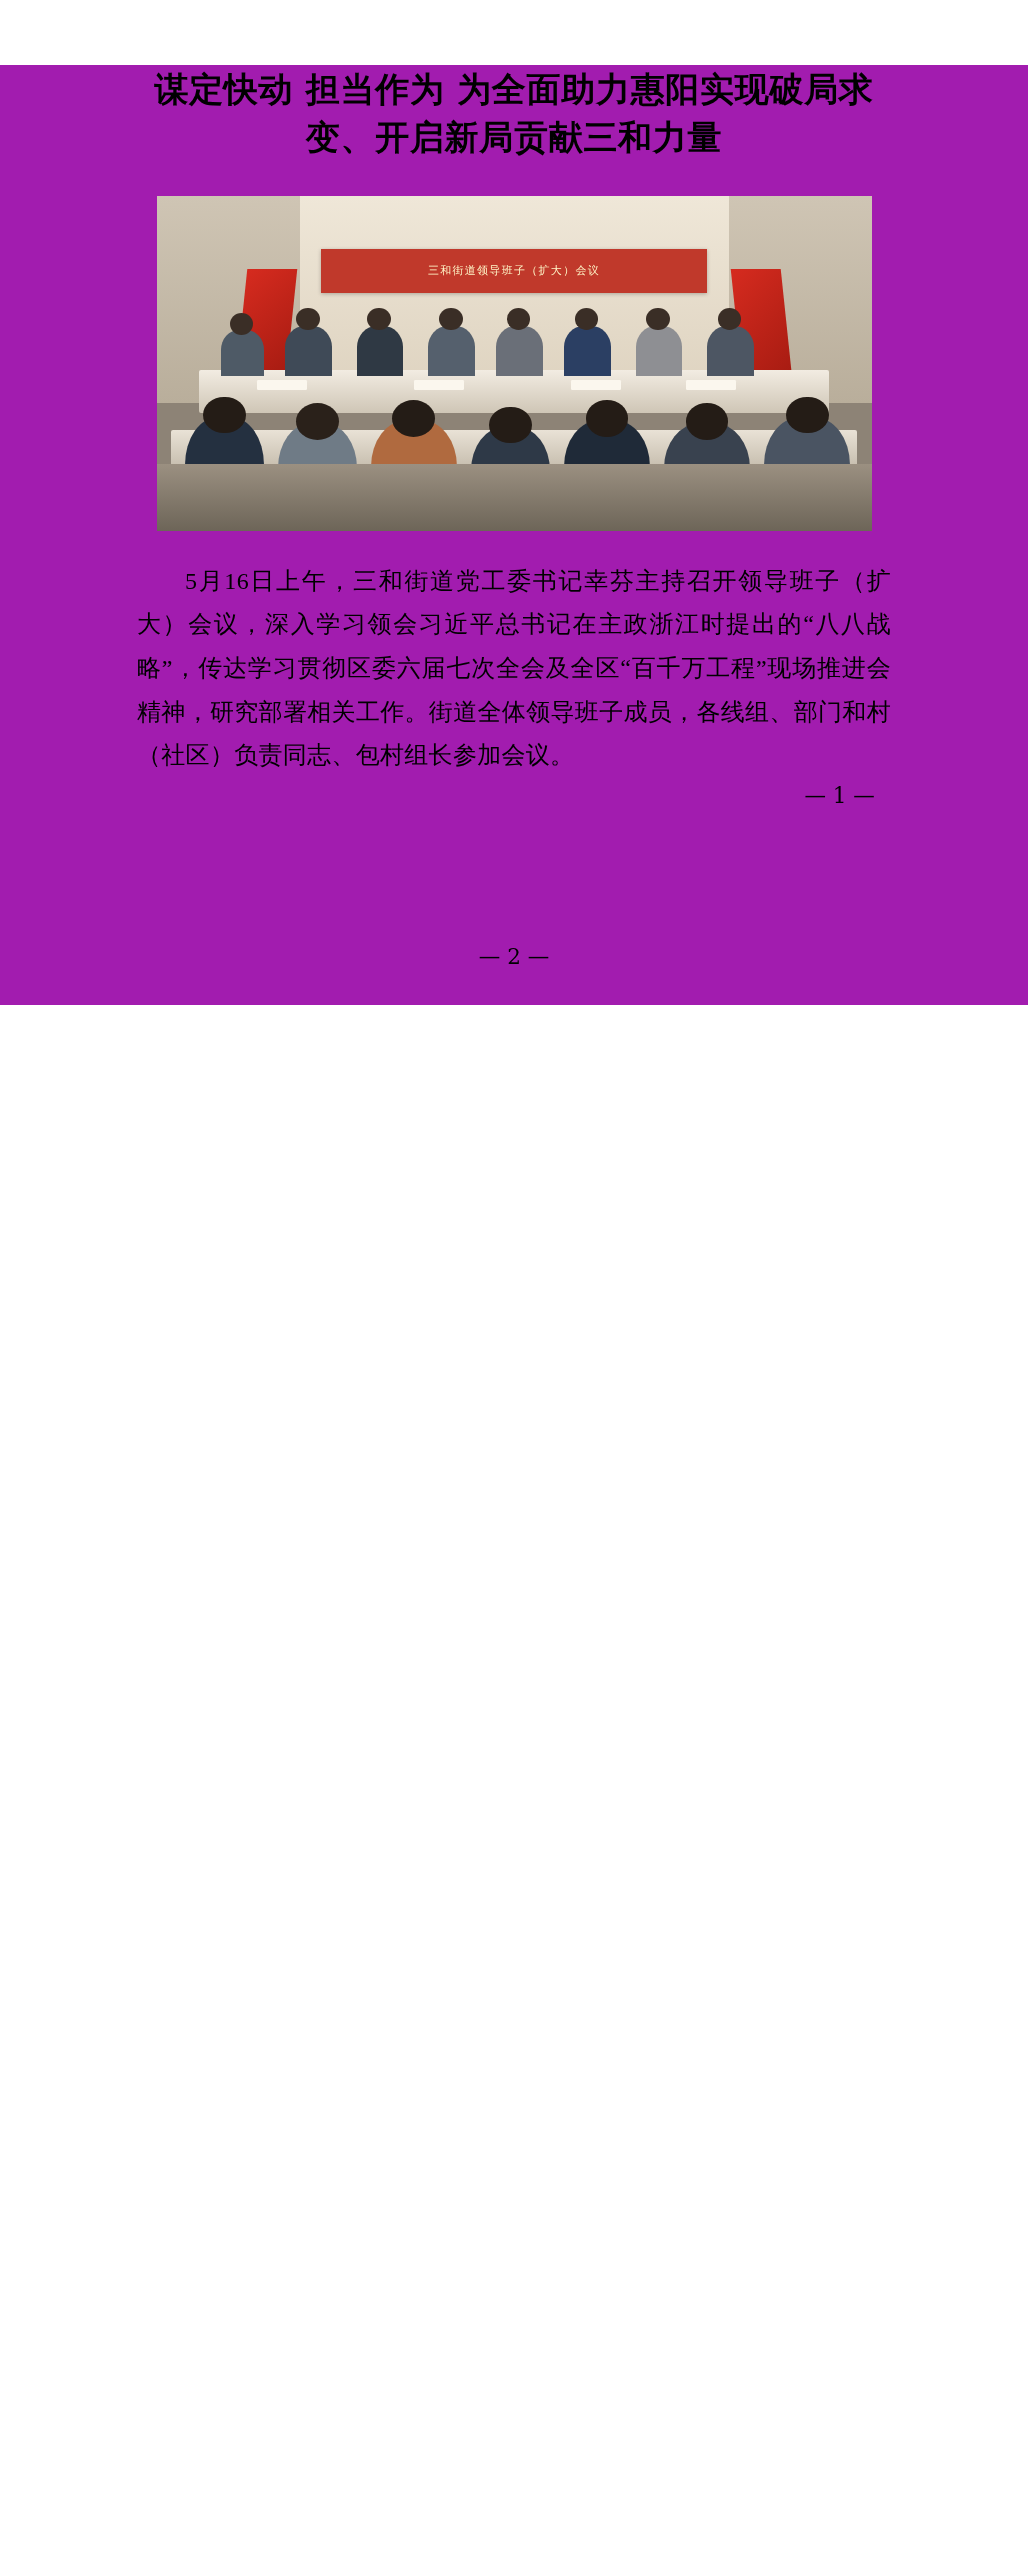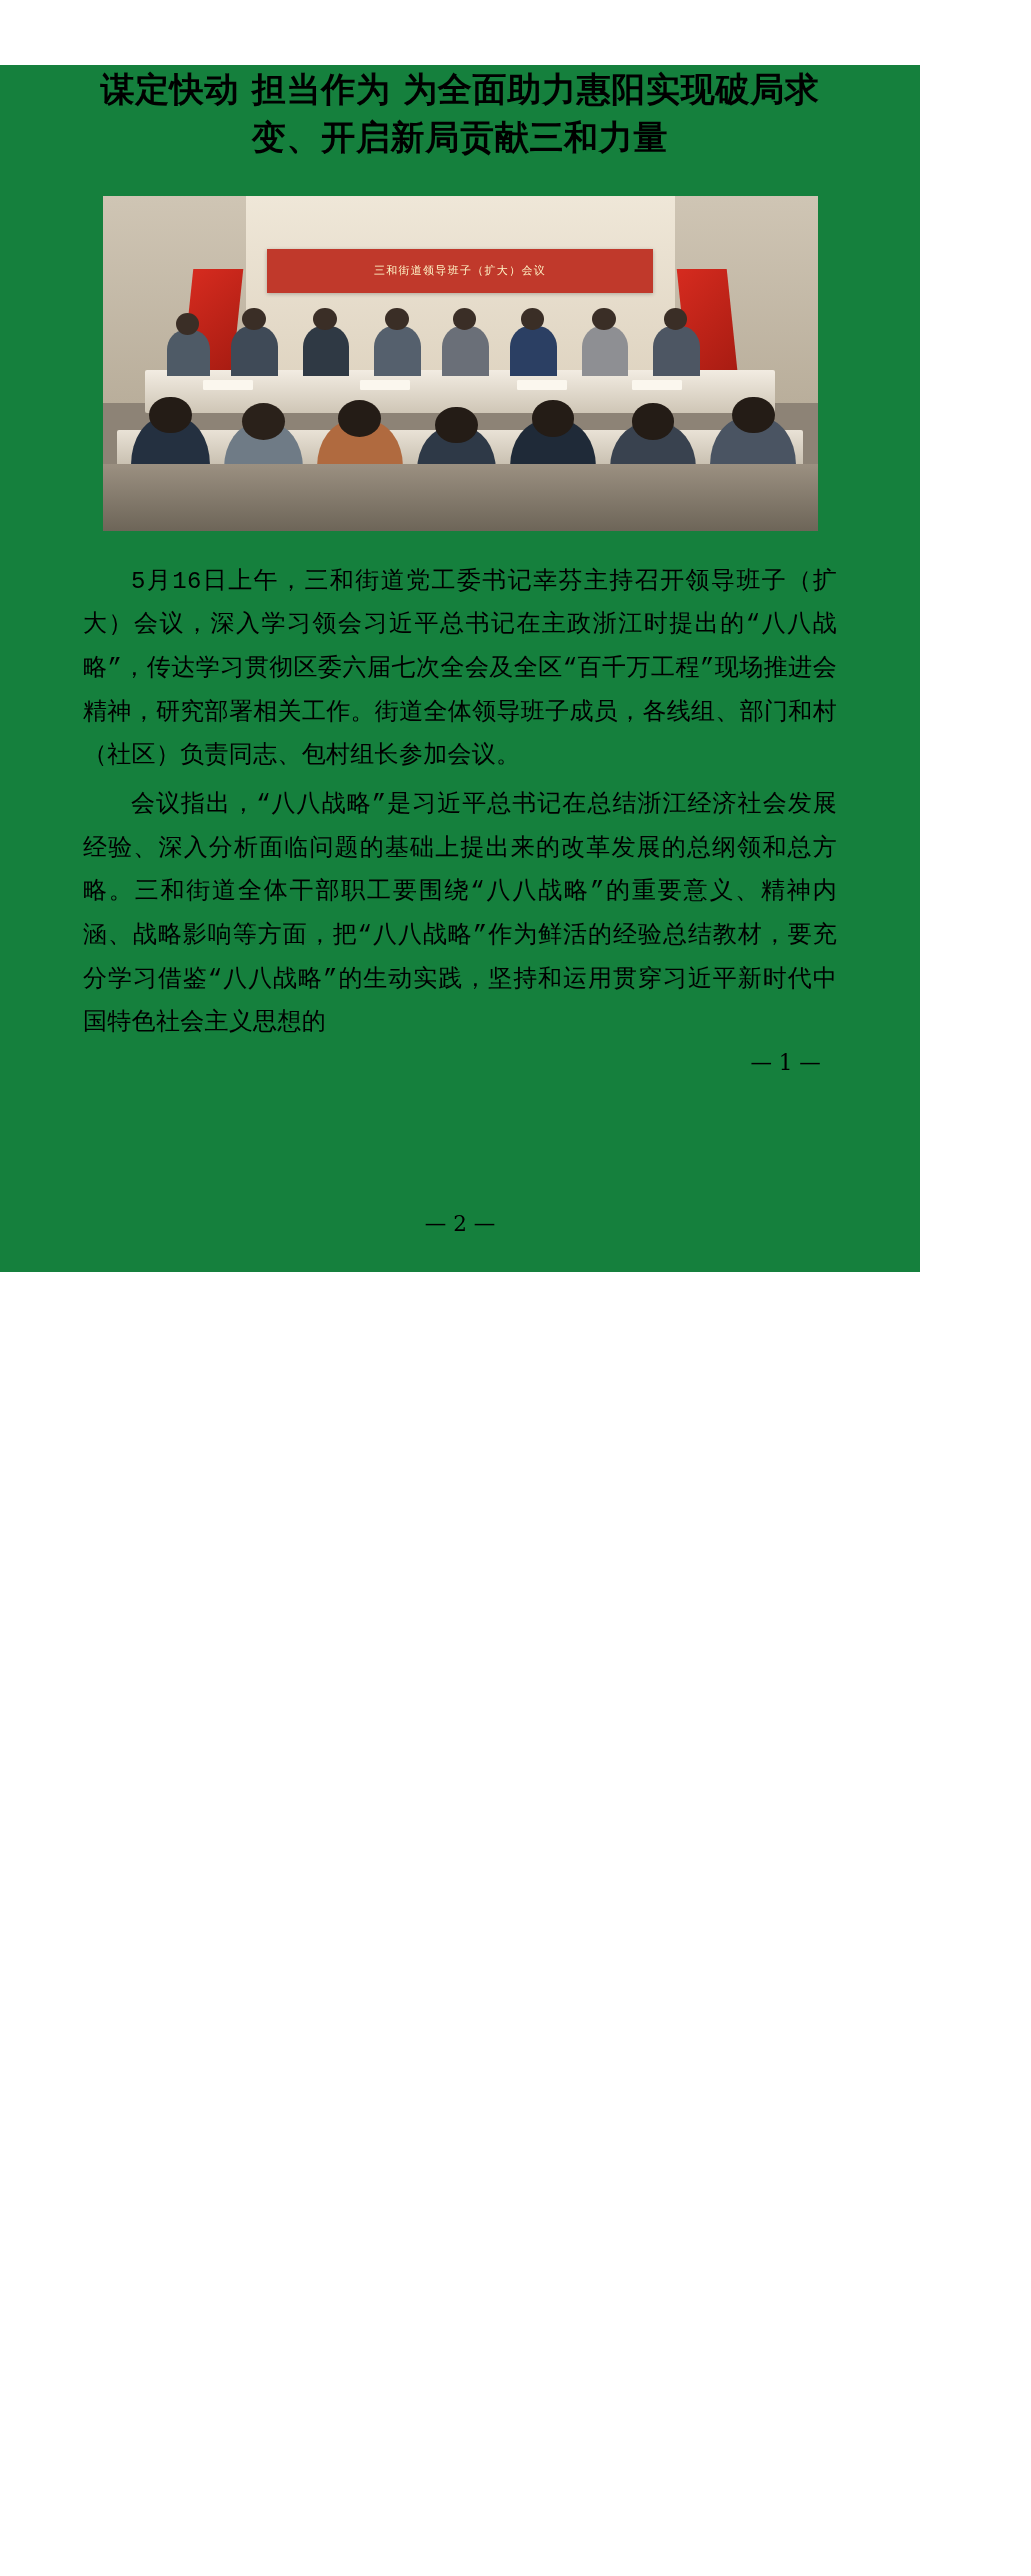--- a/index.html
+++ b/index.html
@@ -6,25 +6,25 @@
     margin: 0;
     padding: 0;
     background: #ffffff;
   }
   body {
     width: 1032px;
     font-family: "DejaVu Serif", "Liberation Serif", serif;
     color: #000000;
   }
   .page {
-    width: 920px;
+    width: 1028px;
     box-sizing: border-box;
     padding: 0;
     position: relative;
-    background: #15803d;
+    background: #a21caf;
   }
   .doc-title {
     margin: 65px auto 0 auto;
     width: 754px;
     text-align: center;
     font-size: 34px;
     font-weight: bold;
     line-height: 1.42;
     letter-spacing: 0.7px;
     font-family: "DejaVu Serif", "Liberation Serif", serif;
@@ -108,21 +108,21 @@
   .body-text {
     width: 754px;
     margin: 29px auto 0 auto;
   }
   .body-text p {
     margin: 0 0 5.2px 0;
     font-size: 24px;
     line-height: 1.82;
     text-align: justify;
     text-indent: 2em;
-    font-family: Liberation Mono, monospace;
+    font-family: Liberation Serif, serif;
     letter-spacing: 0.3px;
   }
   .page-number {
     width: 754px;
     margin: 0 auto;
     text-align: center;
     font-size: 21.5px;
     font-family: "DejaVu Serif", "Liberation Serif", serif;
   }
   .pn-inline {
@@ -207,21 +207,20 @@
 
       <div class="ph-person" style="left:85%; top:66%; width:12%; height:34%; background:#4a5462;"></div>
       <div class="ph-head" style="left:88%; top:60%; width:6%;  height:11%; background:#241c16;"></div>
 
       <div class="ph-floor"></div>
     </div>
   </div>
 
   <div class="body-text">
     <p>5月16日上午，三和街道党工委书记幸芬主持召开领导班子（扩大）会议，深入学习领会习近平总书记在主政浙江时提出的“八八战略”，传达学习贯彻区委六届七次全会及全区“百千万工程”现场推进会精神，研究部署相关工作。街道全体领导班子成员，各线组、部门和村（社区）负责同志、包村组长参加会议。</p>
-    <p>会议指出，“八八战略”是习近平总书记在总结浙江经济社会发展经验、深入分析面临问题的基础上提出来的改革发展的总纲领和总方略。三和街道全体干部职工要围绕“八八战略”的重要意义、精神内涵、战略影响等方面，把“八八战略”作为鲜活的经验总结教材，要充分学习借鉴“八八战略”的生动实践，坚持和运用贯穿习近平新时代中国特色社会主义思想的</p>
   </div>
 
   <div class="page-number pn-inline">— 1 —</div>
 
   <div class="body-text">
   </div>
 
   <div class="page-number pn-bottom">— 2 —</div>
 
 </div>

